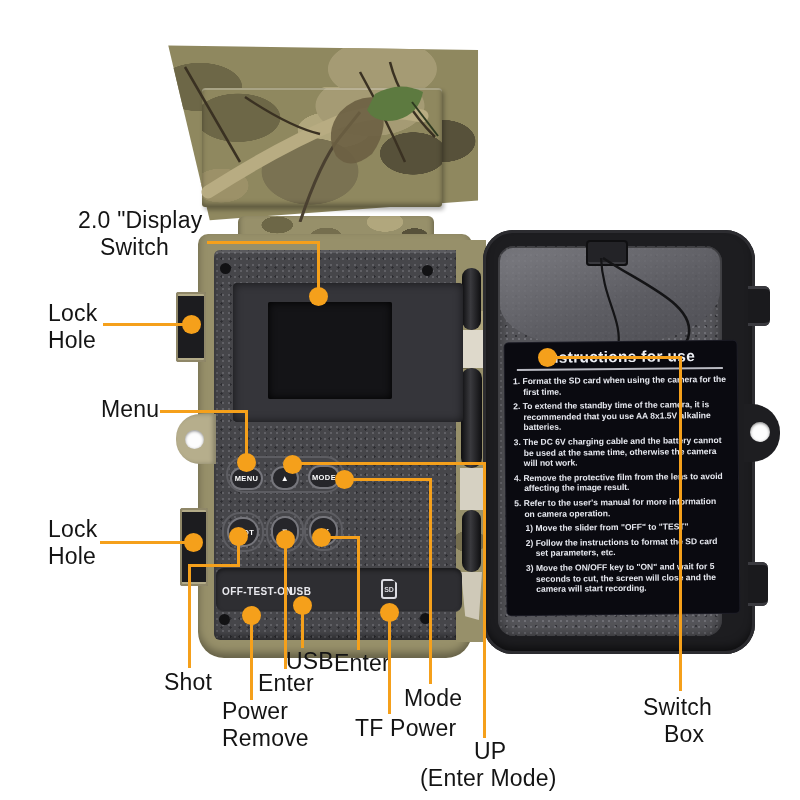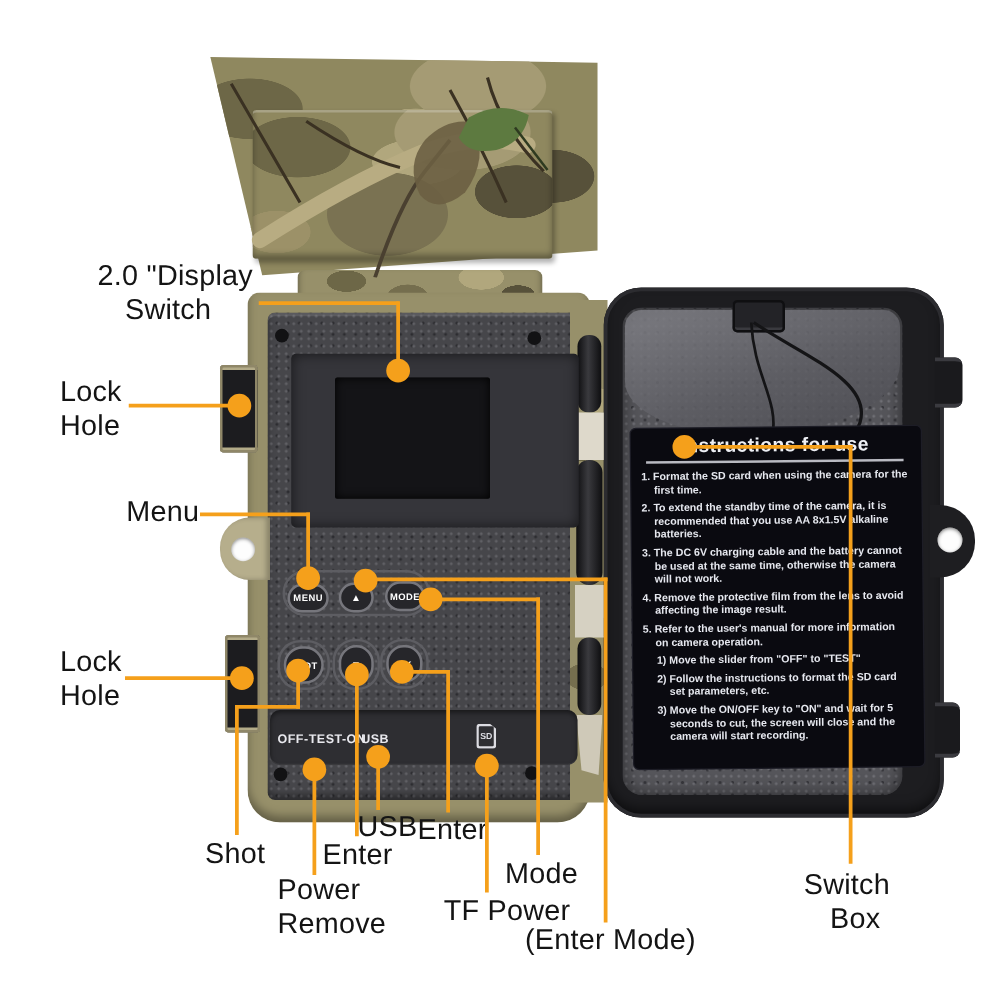--- a/index.html
+++ b/index.html
@@ -260,20 +260,21 @@
   <div class="lbl" style="left:222px;top:698px;">
     <div>Power</div>
     <div>Remove</div>
   </div>
   <div class="lbl" style="left:258px;top:670px;">Enter</div>
   <div class="lbl" style="left:286px;top:648px;">USB</div>
   <div class="lbl" style="left:334px;top:650px;">Enter</div>
   <div class="lbl" style="left:404px;top:685px;">Mode</div>
   <div class="lbl" style="left:355px;top:715px;">TF Power</div>
   <div class="lbl" style="left:420px;top:738px;">
+    <div style="padding-left:54px;">UP</div>
     <div>(Enter Mode)</div>
   </div>
   <div class="lbl" style="left:643px;top:694px;">
     <div>Switch</div>
     <div style="padding-left:21px;">Box</div>
   </div>
 
 </div>
 
 </body></html>

